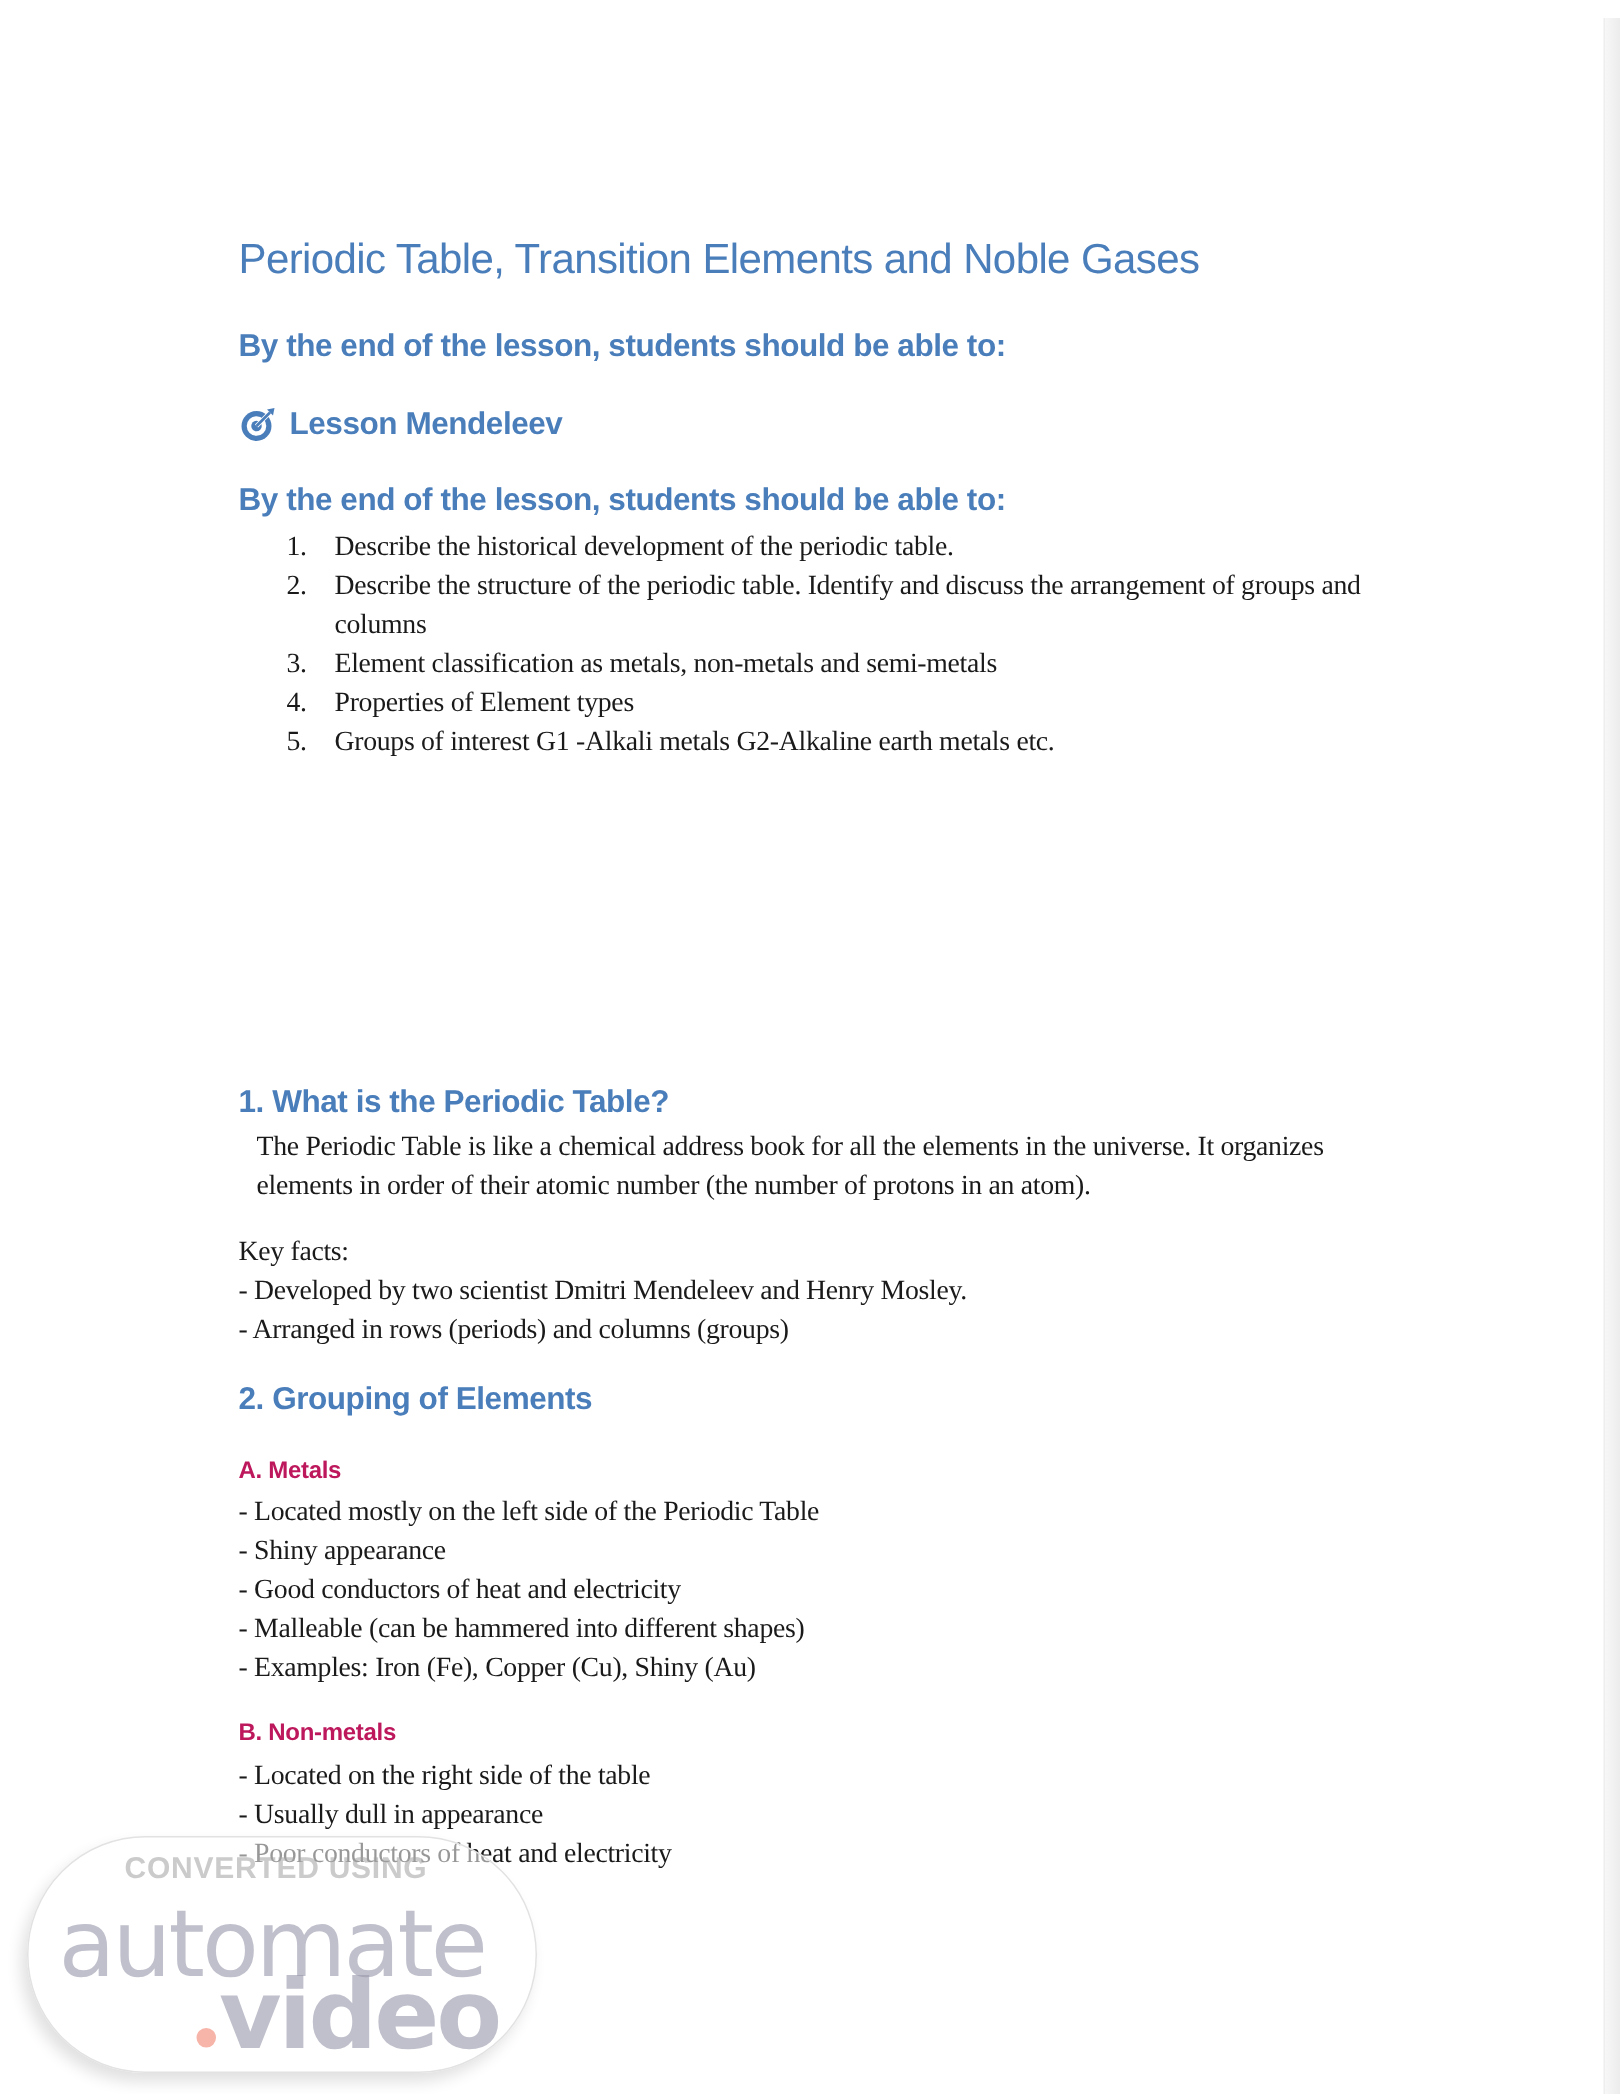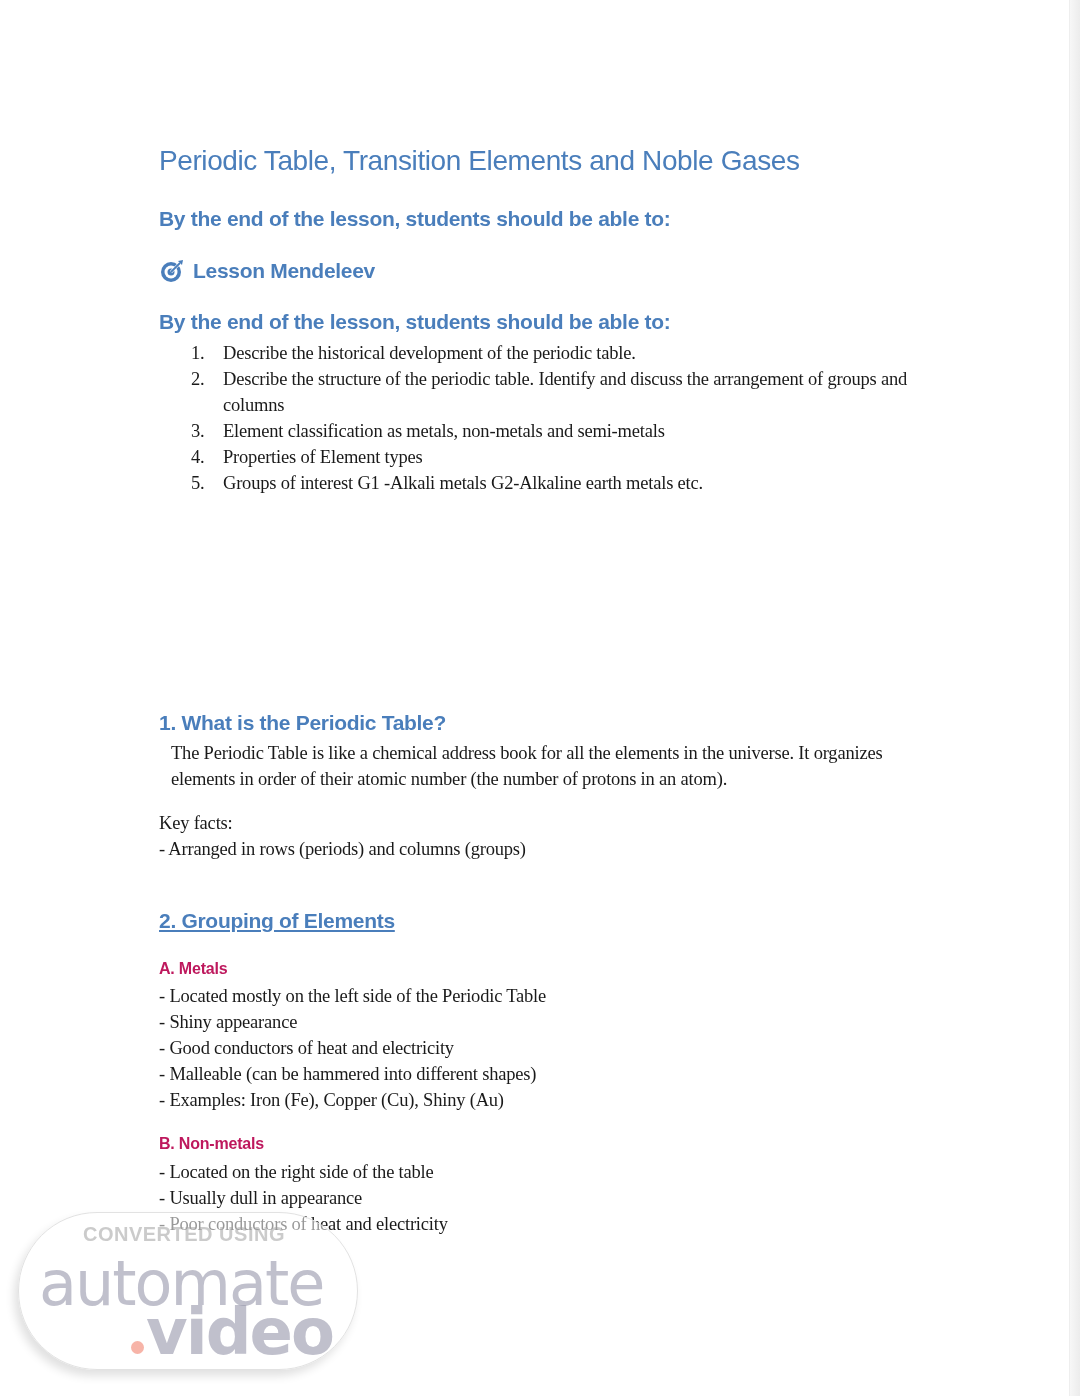--- a/index.html
+++ b/index.html
@@ -1,21 +1,21 @@
 <!DOCTYPE html>
 <html><head>
   <meta charset="utf-8">
   <style>
     html, body { margin: 0; padding: 0; }
     body {
       width: 1080px; height: 1396px; position: relative; overflow: hidden;
       background: #ffffff;
     }
     .page {
-      position: absolute; left: 0; top: 0; width: 1080px; height: 1008px;
+      position: absolute; left: 0; top: 12px; width: 1080px; height: 1008px;
       background: #ffffff;
     }
     .edge {
       position: absolute; right: 0; top: 0; width: 10px; height: 1396px;
       background: linear-gradient(to right, #f7f7f7, #ececec);
       border-left: 1px solid #eeeeee;
     }
     .content { position: absolute; left: 159px; top: 0; width: 780px; }
     .title {
       position: absolute; top: 145px; left: 0; margin: 0;
@@ -119,24 +119,25 @@
         <span class="num">5.</span>
         <span>Groups of interest G1 -Alkali metals G2-Alkaline earth metals etc.</span>
       </li>
     </ol>
 
     <h2 class="h2" style="top:711px;">1. What is the Periodic Table?</h2>
     <p class="para body-text" style="top:740px;margin-left:12px;">The Periodic Table is like a chemical address book for all the elements in the universe. It organizes elements in order of their atomic number (the number of protons in an atom).</p>
 
     <ul class="lines body-text" style="top:810px;">
       <li>Key facts:</li>
+      <li>- Developed by two scientist Dmitri Mendeleev and Henry Mosley.</li>
       <li>- Arranged in rows (periods) and columns (groups)</li>
     </ul>
 
-    <h2 class="h2" style="top:909px;text-decoration:underline;">2. Grouping of Elements</h2>
+    <h2 class="h2" style="top:909px;">2. Grouping of Elements</h2>
 
     <h3 class="h3" style="top:960px;">A. Metals</h3>
     <ul class="lines body-text" style="top:983px;">
       <li>- Located mostly on the left side of the Periodic Table</li>
       <li>- Shiny appearance</li>
       <li>- Good conductors of heat and electricity</li>
       <li>- Malleable (can be hammered into different shapes)</li>
       <li>- Examples: Iron (Fe), Copper (Cu), Shiny (Au)</li>
     </ul>
 

